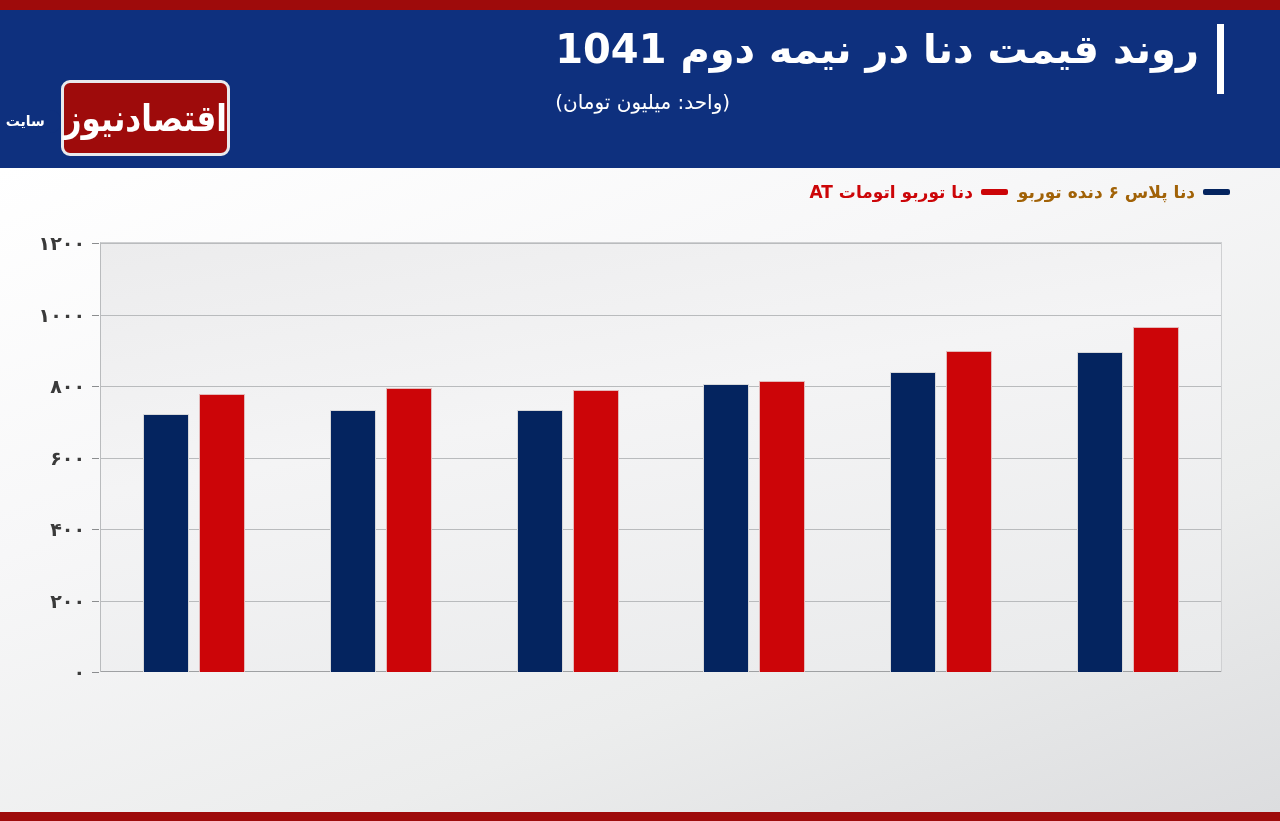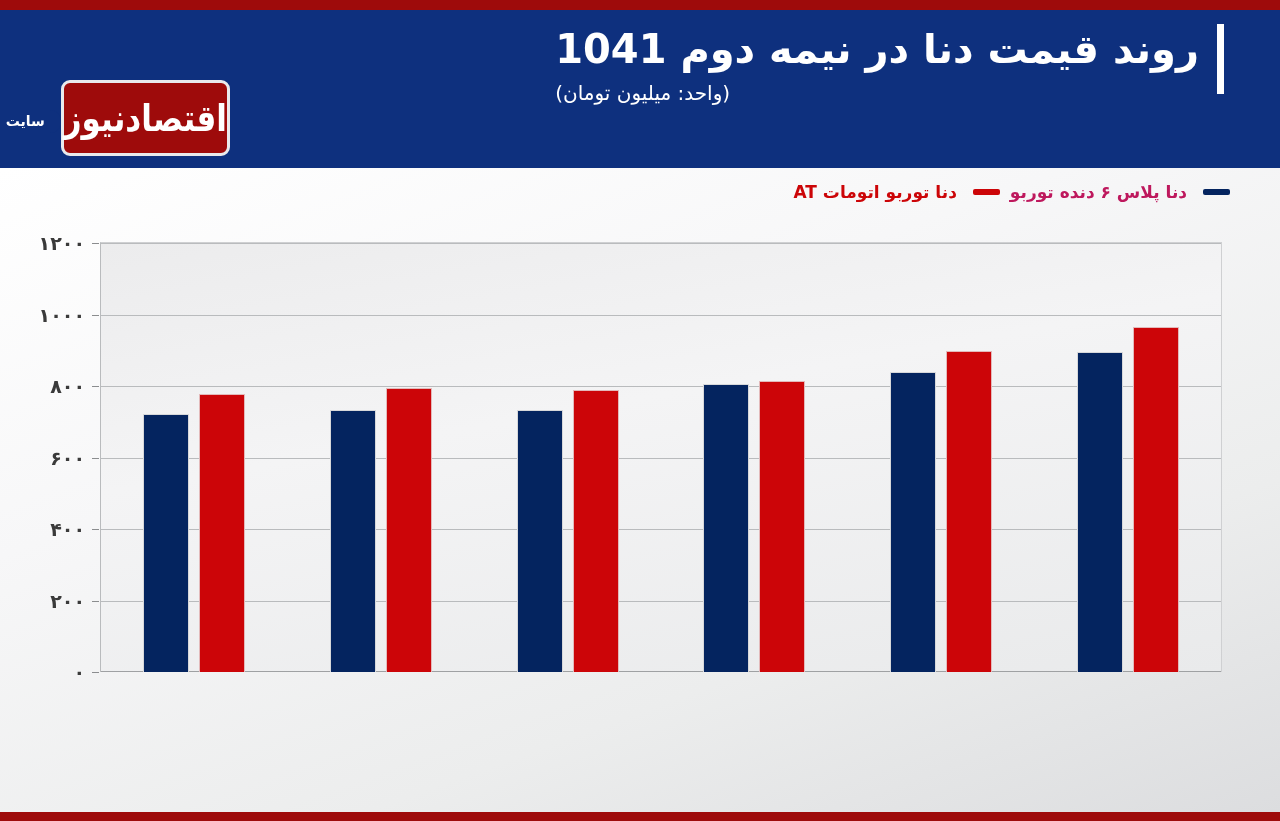--- a/index.html
+++ b/index.html
@@ -34,21 +34,21 @@
   .title-bar{
     width:7px;height:70px;background:#ffffff;
     margin-right:0;margin-left:18px;flex:0 0 auto;
   }
   .title-text-col{display:flex;flex-direction:column;align-items:flex-end;}
   .chart-title{
     color:#ffffff;font-size:40px;font-weight:bold;line-height:1.25;
     white-space:nowrap;letter-spacing:0px;
   }
   .chart-unit{
-    color:#ffffff;font-size:20px;line-height:1.3;margin-top:6px;
+    color:#ffffff;font-size:20px;line-height:1.3;margin-top:15px;
     white-space:nowrap;
   }
 
   
   .logo-block{
     position:absolute;left:50px;top:80px;width:180px;
     display:flex;align-items:center;
   }
   .logo-box{
     width:172px;height:76px;background:#9e0b0b;
@@ -71,21 +71,21 @@
     position:absolute;left:0;top:168px;width:1280px;height:644px;
     background:linear-gradient(160deg,#ffffff 0%,#f7f7f8 35%,#eceded 70%,#dcdddf 100%);
   }
 
   
   .legend{
     position:absolute;right:50px;top:182px;
     display:flex;flex-direction:row;align-items:center;gap:10px;
     direction:rtl;
   }
-  .legend-item{display:flex;flex-direction:row;align-items:center;gap:16px;}
+  .legend-item{display:flex;flex-direction:row;align-items:center;gap:8px;}
   .legend-swatch{width:27px;height:6px;border-radius:2px;display:block;}
   .legend-label{font-size:17px;font-weight:bold;white-space:nowrap;}
 
   
   .chart-area{
     position:absolute;left:100px;top:242px;width:1122px;height:430px;
     border-left:1px solid #b9bbbd;border-right:1px solid #cfd0d2;
     border-top:1px solid #cfd0d2;
     box-sizing:border-box;
     background:linear-gradient(170deg,#ececed 0%,#f4f4f5 40%,#e9eaeb 100%);
@@ -135,21 +135,21 @@
     <div class="logo-word">اقتصادنیوز</div>
   </div>
   <div class="logo-tag">سایت مرجع اقتصاد ایران</div>
 </div>
 
 <div class="body-bg"></div>
 
 <div class="legend">
   <div class="legend-item">
     <span class="legend-swatch" style="background:#04245f"></span>
-    <span class="legend-label" style="color:#be185d">دنا پلاس ۶ دنده توربو</span>
+    <span class="legend-label" style="color:#a16207">دنا پلاس ۶ دنده توربو</span>
   </div>
   <div class="legend-item">
     <span class="legend-swatch" style="background:#cc0508"></span>
     <span class="legend-label" style="color:#cc0508">دنا توربو اتومات AT</span>
   </div>
 </div>
 
 <div class="chart-area">
   <div id="gridlines">
       <div class="gridline" style="top: 0px;"></div>

